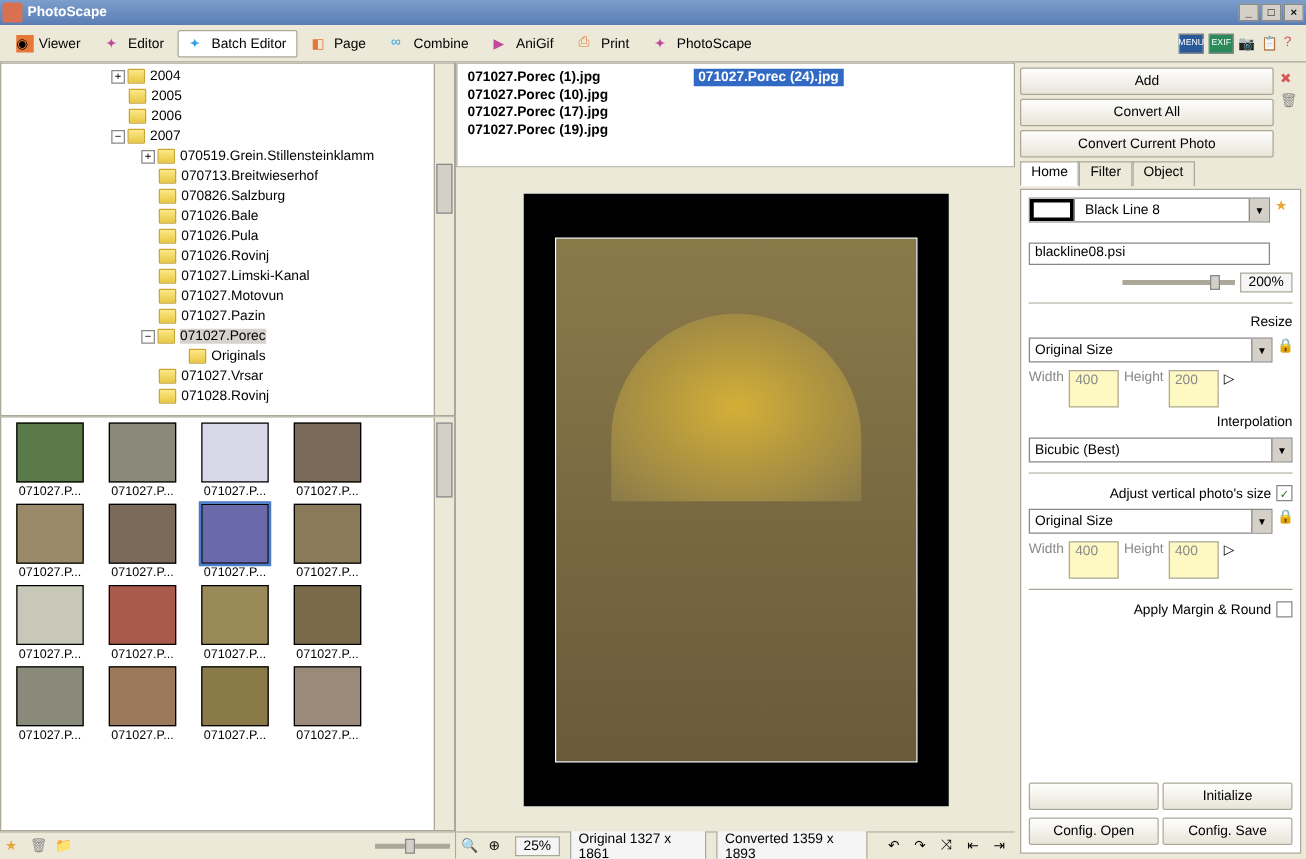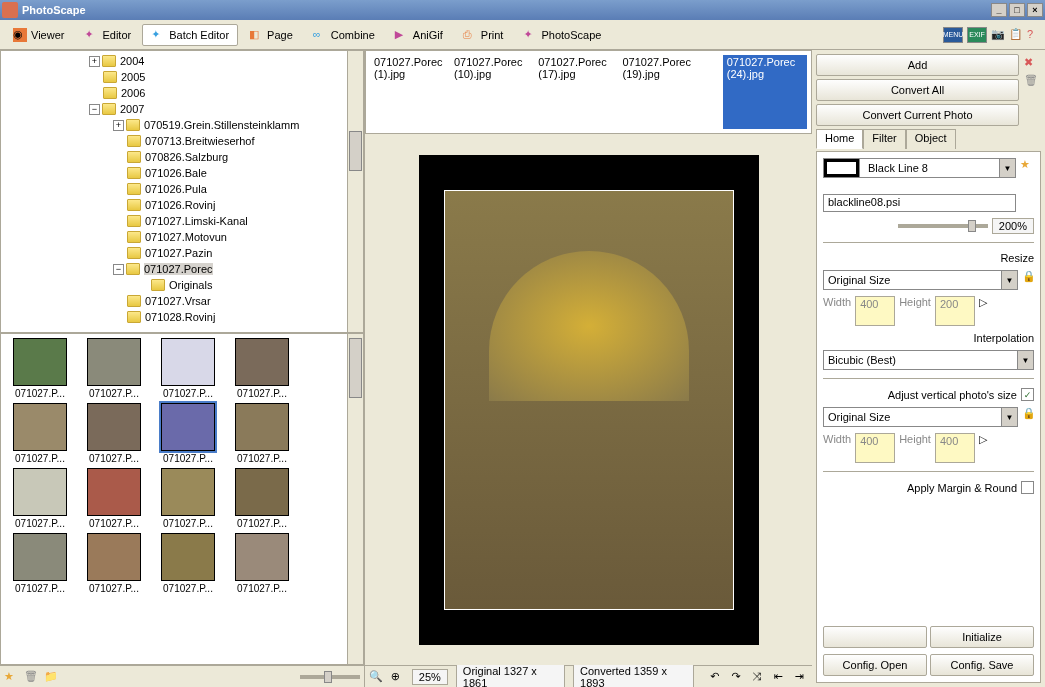--- a/index.html
+++ b/index.html
@@ -31,23 +31,23 @@
 .thumb { width: 70px; display: flex; flex-direction: column; align-items: center; justify-content: flex-end; }
 .thumb-img { width: 54px; height: 48px; background: #888; border: 1px solid #000; }
 .thumb.selected .thumb-img { outline: 2px solid #4a7dc9; }
 .thumb-label { font-size: 10px; margin-top: 2px; white-space: nowrap; overflow: hidden; text-overflow: ellipsis; width: 70px; text-align: center; }
 .bottom-bar-left { height: 22px; display: flex; align-items: center; padding: 0 4px; gap: 6px; border-top: 1px solid #aca899; }
 .small-ico { width: 14px; height: 14px; cursor: pointer; }
 .slider { width: 60px; height: 4px; background: #aca899; position: relative; }
 .slider-thumb { width: 8px; height: 12px; background: #d4d0c8; border: 1px solid #888; position: absolute; top: -4px; }
 .center-panel { flex: 1; display: flex; flex-direction: column; background: #ece9d8; }
 .filelist { height: 84px; background: #fff; border: 1px solid #aca899; display: flex; padding: 4px; gap: 20px; }
-.filelist-col { display: flex; flex-direction: row; }
+.filelist-col { display: flex; flex-direction: column; font-weight: bold; }
 .filelist-item { padding: 1px 4px; cursor: pointer; }
-.filelist-item.selected { background: #316ac5; color: #fff; }
+.filelist-item.selected { background: #316ac5; color: #fff; margin-left: 44px; }
 .preview { flex: 1; display: flex; align-items: center; justify-content: center; background: #ece9d8; position: relative; }
 .preview-frame { width: 340px; height: 490px; background: #000; display: flex; align-items: center; justify-content: center; }
 .preview-inner { width: 290px; height: 420px; border: 1px solid #fff; background: linear-gradient(#8a7a4a, #6a5a3a); position: relative; }
 .preview-inner::before { content: ''; position: absolute; top: 60px; left: 50%; transform: translateX(-50%); width: 200px; height: 150px; background: radial-gradient(#d4af37, #8a7a4a); border-radius: 100px 100px 0 0; }
 .status-bar { height: 22px; display: flex; align-items: center; gap: 8px; padding: 0 4px; border-top: 1px solid #aca899; }
 .status-box { border: 1px solid #aca899; padding: 1px 6px; background: #f5f5f5; }
 .right-panel { width: 233px; display: flex; flex-direction: column; padding: 4px; gap: 3px; }
 .btn-wide { height: 22px; border: 1px solid #aca899; background: linear-gradient(#fefefe, #e8e5d8); cursor: pointer; display: flex; align-items: center; justify-content: center; border-radius: 2px; }
 .top-btns-row { display: flex; gap: 2px; }
 .top-btns-col { flex: 1; display: flex; flex-direction: column; gap: 3px; }

